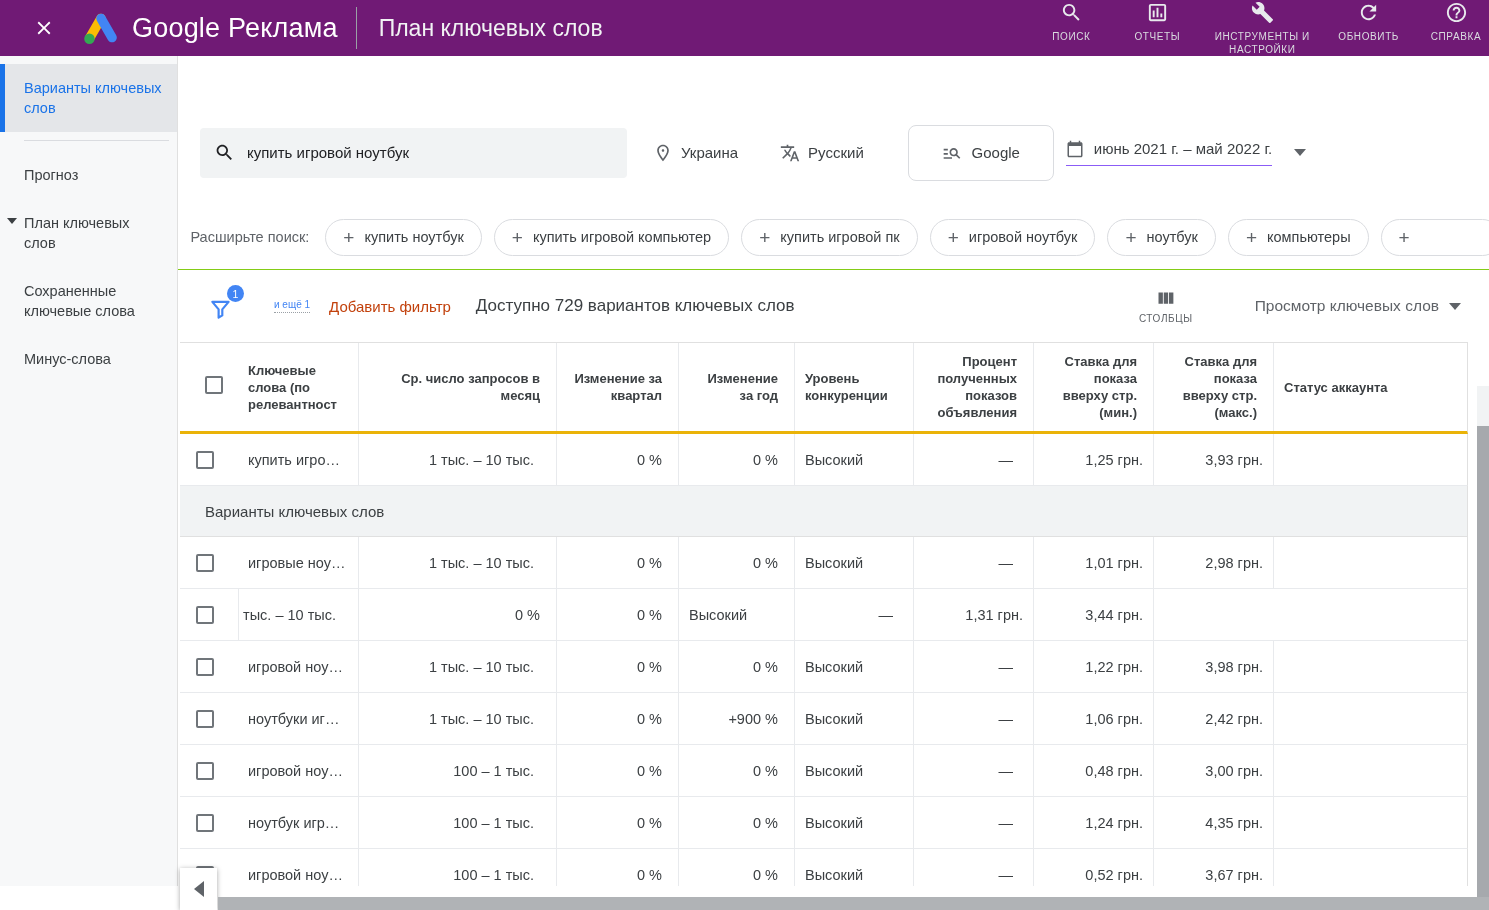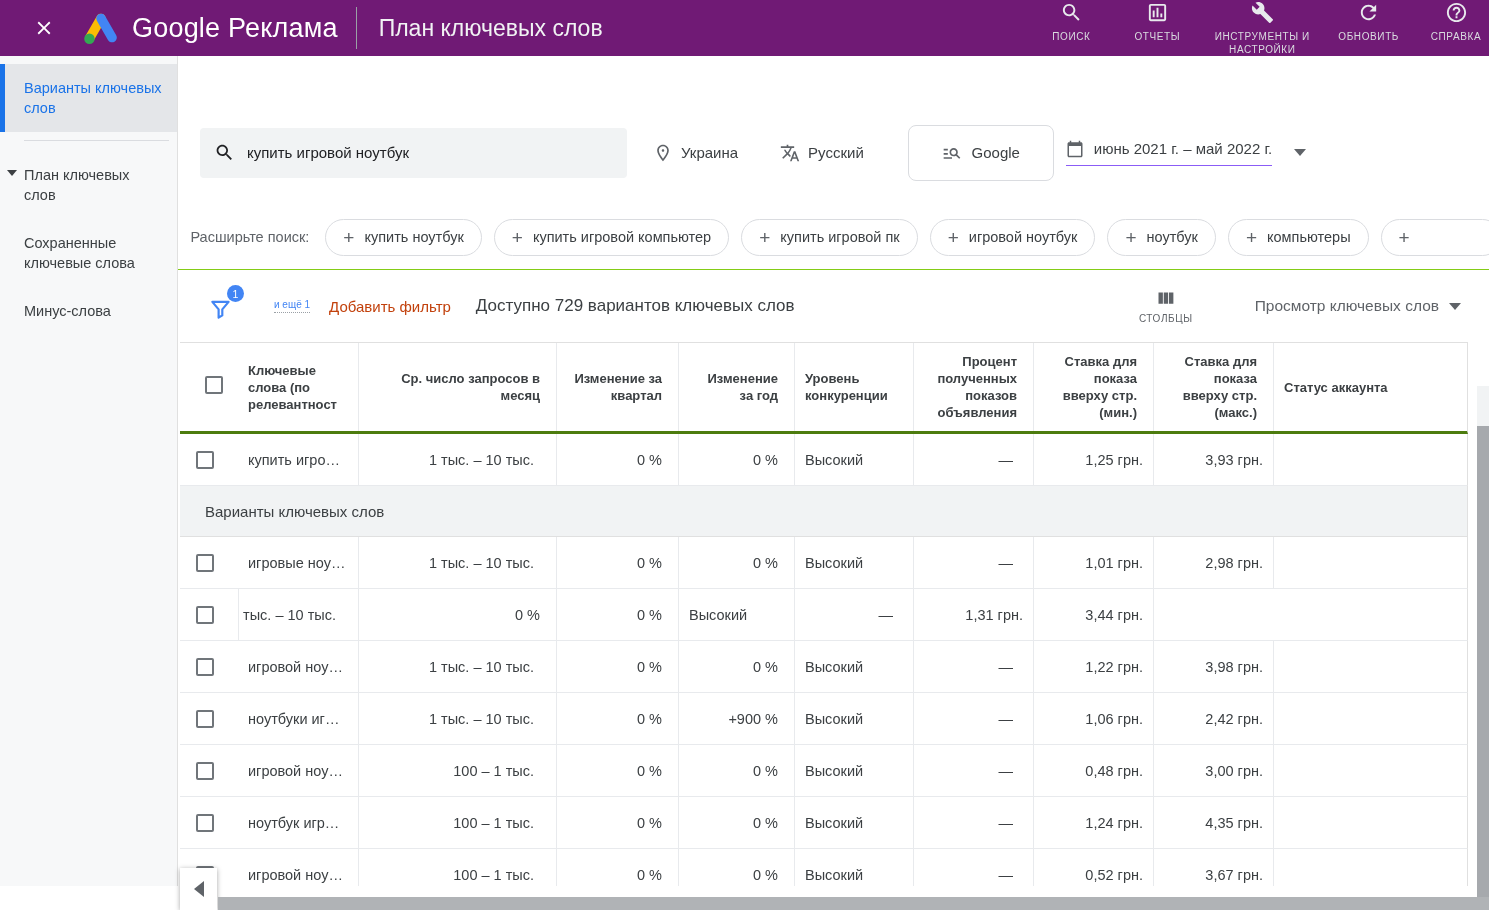--- a/index.html
+++ b/index.html
@@ -72,21 +72,21 @@
   .fr-spacer { flex:1; }
   .columns-btn { display:flex; flex-direction:column; align-items:center; gap:4px; margin-right:62px; cursor:pointer; }
   .columns-btn svg { fill:#5f6368; }
   .columns-btn .lbl { font-size:10px; font-weight:500; letter-spacing:.6px; color:#5f6368; }
   .view-dd { display:flex; align-items:center; font-size:15.5px; color:#5f6368; cursor:pointer; white-space:nowrap; }
   .view-dd .dd-arrow { margin-left:10px; border-top-color:#5f6368; }
 
   
   .table { margin-left:2px; width:1288px; border-top:1px solid #e0e0e0; }
   .t-grid { display:grid; grid-template-columns:58px 120px 198px 122px 116px 119px 120px 120px 120px 195px; align-items:center; border-right:1px solid #e0e0e0; }
-  .t-head { height:91px; border-bottom:3px solid #4d7c0f; align-items:center; }
+  .t-head { height:91px; border-bottom:3px solid #eab308; align-items:center; }
   .hc { font-size:13px; font-weight:700; color:#3c4043; line-height:17px; padding:0 16px; }
   .hc.right { text-align:right; }
   .checkbox { display:inline-block; width:18px; height:18px; border:2px solid #70757a; border-radius:2px; background:#fff; cursor:pointer; }
   .cb-cell { padding-left:25px; }
   .t-row { height:52px; border-bottom:1px solid #e8eaed; }
   .c { font-size:14.5px; color:#3c4043; padding:0 16px; white-space:nowrap; overflow:hidden; height:100%; display:flex; align-items:center; }
   .c.right { justify-content:flex-end; }
   .c.bordered { border-left:1px solid #e8eaed; }
   .c.kw { padding-left:10px; }
   .c.vol { padding-right:22px; }
@@ -157,20 +157,23 @@
 </div>
 
 <div class="app">
 
   <div class="sidebar">
     <div class="side-item active">
       <span>Варианты ключевых слов</span>
     </div>
     <div class="side-divider"></div>
     <div class="side-item">
+      <span>Прогноз</span>
+    </div>
+    <div class="side-item">
       <span class="caret-down"></span>
       <span>План ключевых слов</span>
     </div>
     <div class="side-item">
       <span>Сохраненные ключевые слова</span>
     </div>
     <div class="side-item">
       <span>Минус-слова</span>
     </div>
   </div>

